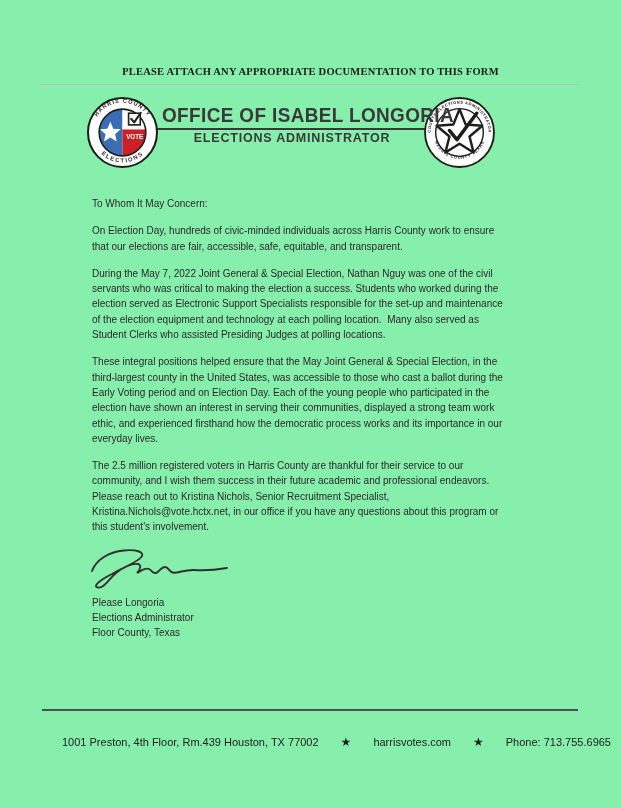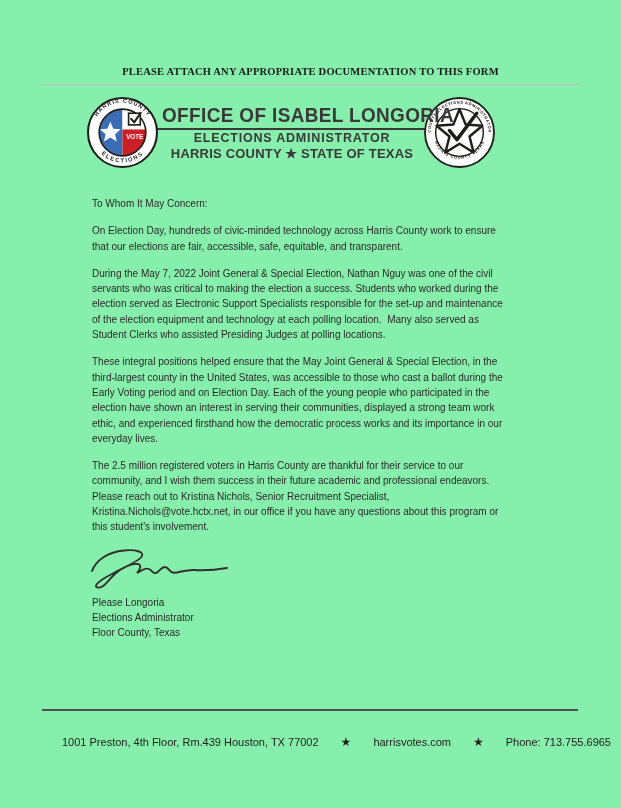--- a/index.html
+++ b/index.html
@@ -107,26 +107,25 @@
       <textPath href="#arcTopR" startOffset="50%" text-anchor="middle">COUNTY ELECTIONS ADMINISTRATOR</textPath>
     </text>
     <text font-family="Liberation Sans, sans-serif" font-size="4" font-weight="bold" fill="#1d1d1b" letter-spacing="0.8">
       <textPath href="#arcBotR" startOffset="50%" text-anchor="middle">HARRIS COUNTY TEXAS</textPath>
     </text>
   </svg>
 
   <div class="header-text">
     <div class="header-title">OFFICE OF ISABEL LONGORIA</div>
     <div class="header-sub1">ELECTIONS ADMINISTRATOR</div>
-    <div class="header-sub2">HARRIS COUNTY ★ STATE OF TEXAS</div>
   </div>
 
   <div class="body-block">
     <p class="para">To Whom It May Concern:</p>
-    <p class="para">On Election Day, hundreds of civic-minded technology across Harris County work to ensure
+    <p class="para">On Election Day, hundreds of civic-minded individuals across Harris County work to ensure
 that our elections are fair, accessible, safe, equitable, and transparent.</p>
     <p class="para">During the May 7, 2022 Joint General &amp; Special Election, Nathan Nguy was one of the civil
 servants who was critical to making the election a success. Students who worked during the
 election served as Electronic Support Specialists responsible for the set-up and maintenance
 of the election equipment and technology at each polling location.  Many also served as
 Student Clerks who assisted Presiding Judges at polling locations.</p>
     <p class="para">These integral positions helped ensure that the May Joint General &amp; Special Election, in the
 third-largest county in the United States, was accessible to those who cast a ballot during the
 Early Voting period and on Election Day. Each of the young people who participated in the
 election have shown an interest in serving their communities, displayed a strong team work

